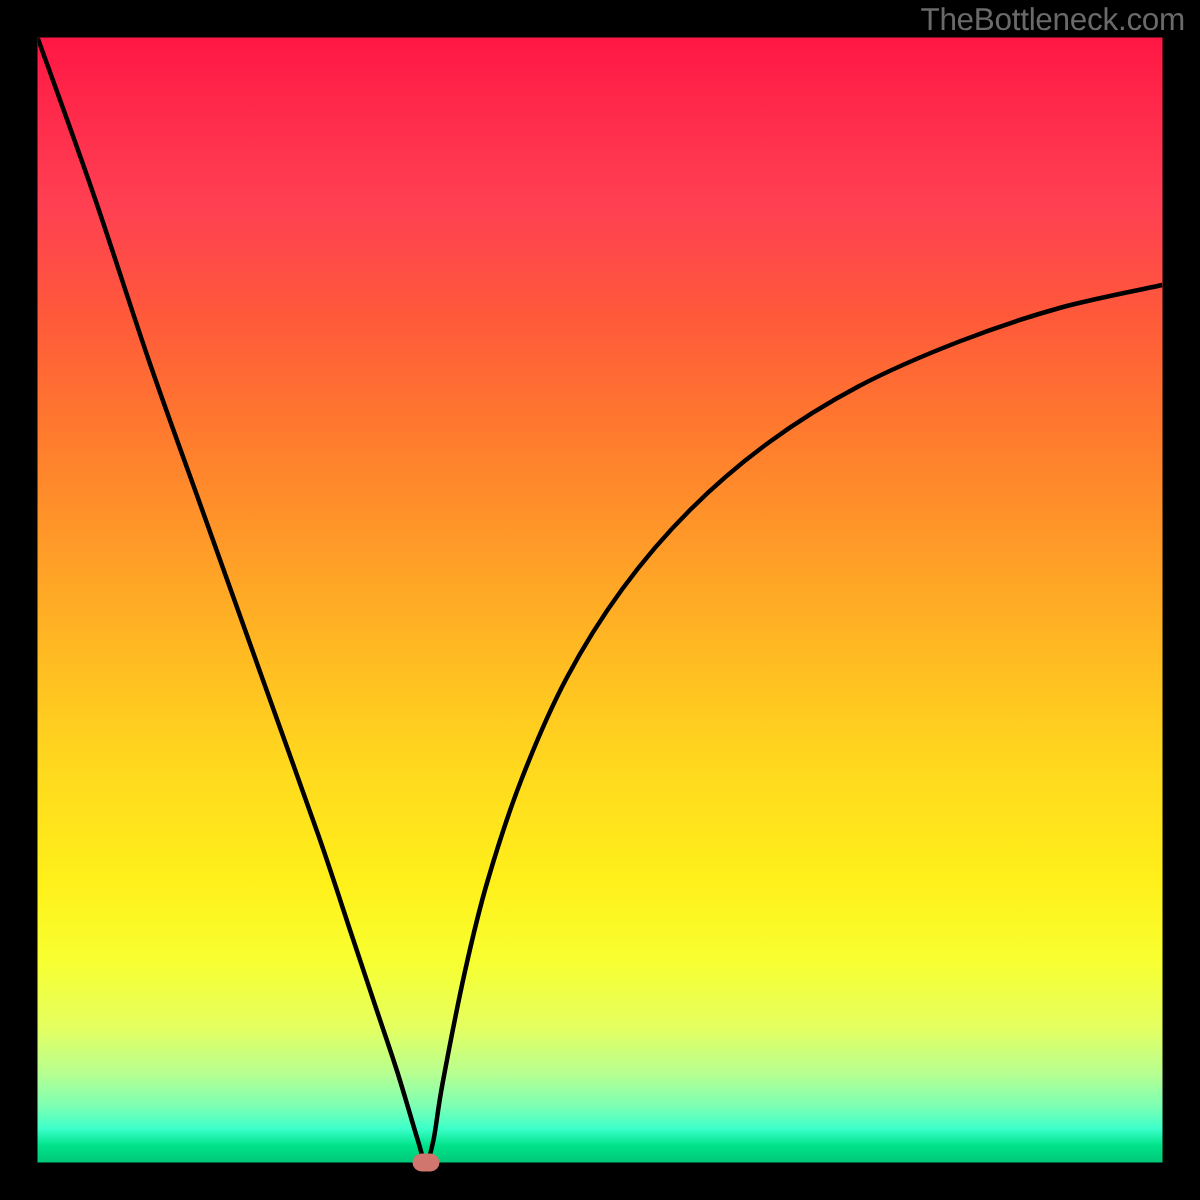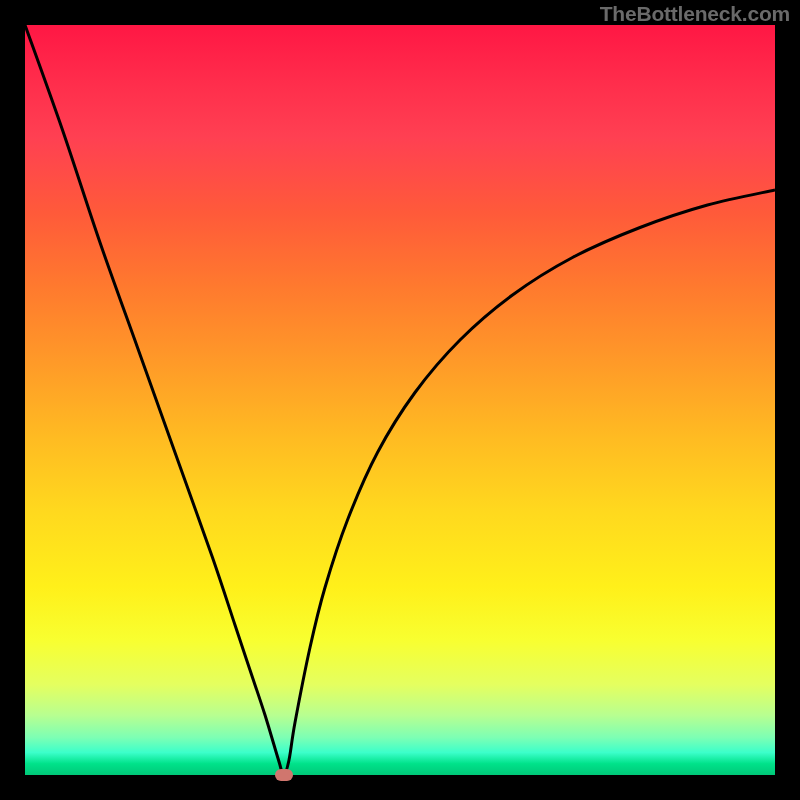--- a/index.html
+++ b/index.html
@@ -47,21 +47,21 @@
     width: 750px;
     height: 750px;
   }
   .attribution {
     position: absolute;
     top: 2px;
     right: 10px;
     font-family: Arial, Helvetica, sans-serif;
     font-size: 21px;
     color: #6a6a6a;
-    font-weight: 700;
+    font-weight: 400;
     letter-spacing: -0.2px;
   }
   .marker {
     position: absolute;
     width: 18px;
     height: 12px;
     background: #d0766e;
     border-radius: 6px;
     transform: translate(-50%, -50%);
   }

